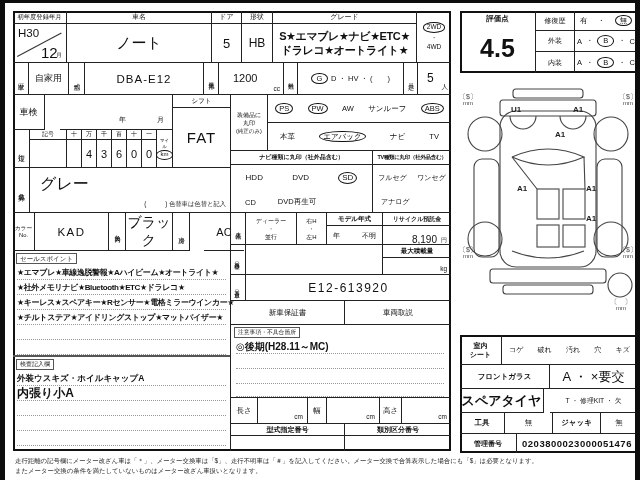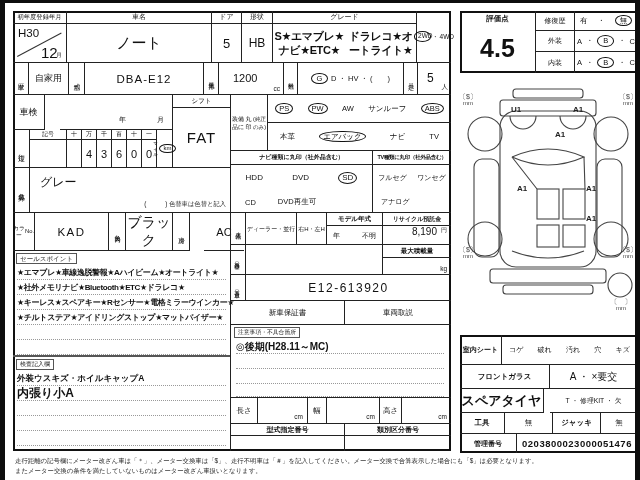--- a/index.html
+++ b/index.html
@@ -7,21 +7,21 @@
     position:relative;width:640px;height:480px;background:#fff;
     box-sizing:border-box;overflow:hidden;
     border-left:5px solid #0d0d0d;border-right:5px solid #0d0d0d;border-top:3px solid #0d0d0d;
     font-family:"Liberation Sans","DejaVu Sans",sans-serif;color:#111;
   }
   .abs{position:absolute;box-sizing:border-box;}
   .br{border-right:1px solid #222}.bb{border-bottom:1px solid #222}
   .bl{border-left:1px solid #222}
   .frame{border:2px solid #111}
   .cc{display:flex;align-items:center;justify-content:center;text-align:center}
-  .col{display:flex;flex-direction:row;align-items:center;justify-content:center;text-align:center}
+  .col{display:flex;flex-direction:column;align-items:center;justify-content:center;text-align:center}
   .vlabel{display:flex;align-items:center;justify-content:center;writing-mode:vertical-rl;text-orientation:upright;letter-spacing:-1px}
   .circ{display:inline-block;border:1.3px solid #111;border-radius:50%;padding:0 3px;min-width:9px;text-align:center;line-height:1.25}
   .tab{position:absolute;border:1px solid #555;background:#fff;font-size:6.5px;line-height:9px;padding:0 3px;color:#222;white-space:nowrap}
   .dotline{border-bottom:1px dotted #999}
   .spread{display:flex;align-items:center;justify-content:space-around}
   .hdr{font-size:7px;color:#111}
   svg text{stroke:none;fill:#222;font:bold 8px "Liberation Sans","DejaVu Sans",sans-serif}
   .tread{position:absolute;text-align:center;color:#444;line-height:7px}
   .tread .b{font-size:7px}.tread .u{font-size:6px}
 </style>
@@ -100,21 +100,21 @@
   <div class="abs br bb cc" style="left:122px;top:137px;width:15px;height:28px;font-size:11px">0</div>
   <div class="abs br bb cc" style="left:137px;top:127px;width:15px;height:10px;font-size:6px">一</div>
   <div class="abs br bb cc" style="left:137px;top:137px;width:15px;height:28px;font-size:11px">0</div>
   <div class="abs bb col" style="left:152px;top:127px;width:15px;height:38px;gap:1px">
     <span style="font-size:5px;transform:scale(0.9)">マイル</span>
     <span class="circ" style="font-size:6px">km</span>
   </div>
 
   <div class="abs br bb vlabel" style="left:8px;top:165px;width:17px;height:45px;font-size:6.5px">外装色</div>
   <div class="abs bb" style="left:25px;top:165px;width:200px;height:45px">
-    <span class="abs" style="left:10px;top:6px;font-size:12px">グレー</span>
+    <span class="abs" style="left:10px;top:6px;font-size:16px">グレー</span>
     <span class="abs" style="right:4px;bottom:3px;font-size:6.3px;color:#222">(　　　) 色替車は色替と記入</span>
   </div>
 
   <div class="abs br bb col" style="left:8px;top:210px;width:22px;height:38px;font-size:5.8px;line-height:7px">
     <span>カラー</span>
     <span>No.</span>
   </div>
   <div class="abs br bb cc" style="left:30px;top:210px;width:74px;height:38px;font-size:11.5px;letter-spacing:1.5px">KAD</div>
   <div class="abs br bb vlabel" style="left:104px;top:210px;width:17px;height:38px;font-size:6px">内装色</div>
   <div class="abs br bb cc" style="left:121px;top:210px;width:47px;height:38px;font-size:14px">ブラック</div>
@@ -197,21 +197,21 @@
   </div>
   <div class="abs br bb" style="left:322px;top:210px;width:56px;height:32px">
     <div class="cc bb" style="height:12px;font-size:6.5px;font-weight:bold">モデル年式</div>
     <div style="height:19px;display:flex;align-items:center;justify-content:space-between;padding:0 6px;font-size:7px">
       <span>年</span>
       <span>不明</span>
     </div>
   </div>
   <div class="abs bb" style="left:378px;top:210px;width:68px;height:32px">
     <div class="cc bb" style="height:12px;font-size:6px;font-weight:bold">リサイクル預託金</div>
-    <div style="height:19px;display:flex;align-items:flex-start;justify-content:flex-end;gap:4px;padding-right:4px">
+    <div style="height:19px;display:flex;align-items:flex-end;justify-content:flex-end;gap:4px;padding-right:4px">
       <span style="font-size:10px">8,190</span>
       <span style="font-size:6px">円</span>
     </div>
   </div>
 
   <div class="abs br bb vlabel" style="left:226px;top:242px;width:15px;height:30px;font-size:5.5px">登録番号</div>
   <div class="abs br bb" style="left:241px;top:242px;width:137px;height:30px"></div>
   <div class="abs bb" style="left:378px;top:242px;width:68px;height:30px">
     <div class="cc bb" style="height:12px;font-size:6.5px;font-weight:bold">最大積載量</div>
     <span class="abs" style="right:4px;bottom:2px;font-size:6.5px">kg</span>
@@ -335,21 +335,21 @@
     <span>シート</span>
   </div>
   <div class="abs bb spread" style="left:497px;top:332px;width:135px;height:30px;font-size:7px">
     <span>コゲ</span>
     <span>破れ</span>
     <span>汚れ</span>
     <span>穴</span>
     <span>キズ</span>
   </div>
   <div class="abs br bb cc" style="left:455px;top:362px;width:90px;height:24px;font-size:7.5px;font-weight:bold">フロントガラス</div>
-  <div class="abs bb cc" style="left:545px;top:362px;width:87px;height:24px;font-size:10px">A ・ ×要交</div>
+  <div class="abs bb cc" style="left:545px;top:362px;width:87px;height:24px;font-size:13px">A ・ ×要交</div>
   <div class="abs br bb cc" style="left:455px;top:386px;width:84px;height:24px;font-size:13px;font-weight:bold">スペアタイヤ</div>
   <div class="abs bb cc" style="left:545px;top:386px;width:87px;height:24px;font-size:6.8px">T ・ 修理KIT ・ 欠</div>
   <div class="abs br bb cc" style="left:455px;top:410px;width:45px;height:21px;font-size:7.5px;font-weight:bold">工具</div>
   <div class="abs br bb cc" style="left:500px;top:410px;width:48px;height:21px;font-size:7.5px">無</div>
   <div class="abs br bb cc" style="left:548px;top:410px;width:48px;height:21px;font-size:7.5px;font-weight:bold">ジャッキ</div>
   <div class="abs bb cc" style="left:596px;top:410px;width:36px;height:21px;font-size:7.5px">無</div>
   <div class="abs br cc" style="left:455px;top:431px;width:57px;height:19px;font-size:7px;font-weight:bold">管理番号</div>
   <div class="abs cc" style="left:512px;top:431px;width:120px;height:19px;font-size:9.5px;letter-spacing:0.5px;font-weight:bold">0203800023000051476</div>
 
   <div class="abs" style="left:10px;top:453px;width:624px;font-size:6.4px;line-height:9px;color:#222;white-space:nowrap">走行距離の記号欄にメーター改ざん車は「＊」、メーター交換車は「$」、走行不明車は「＃」を記入してください。メーター交換で合算表示した場合にも「$」は必要となります。</div>

